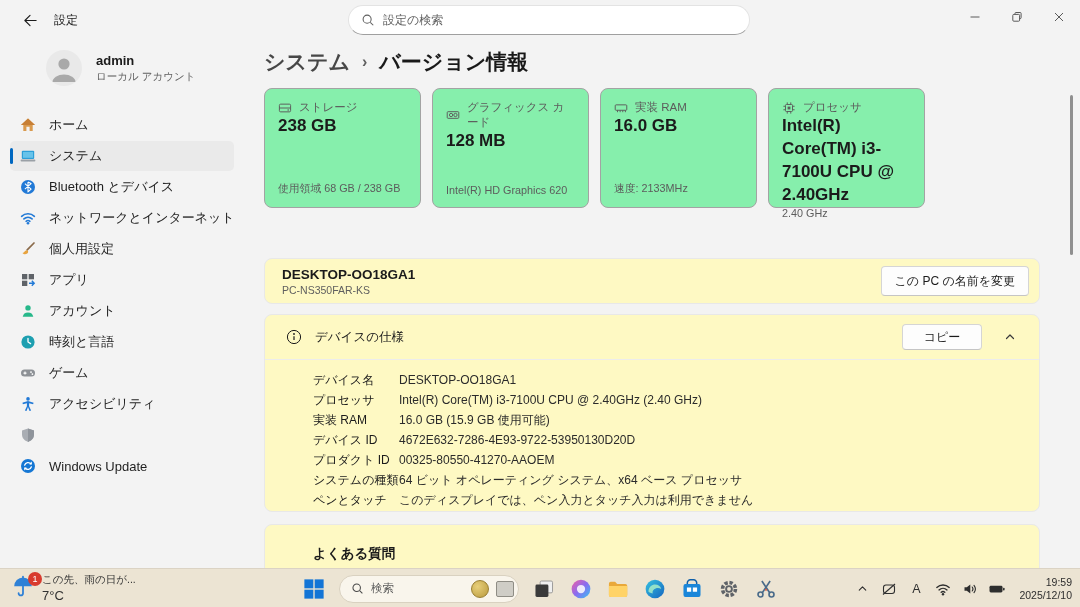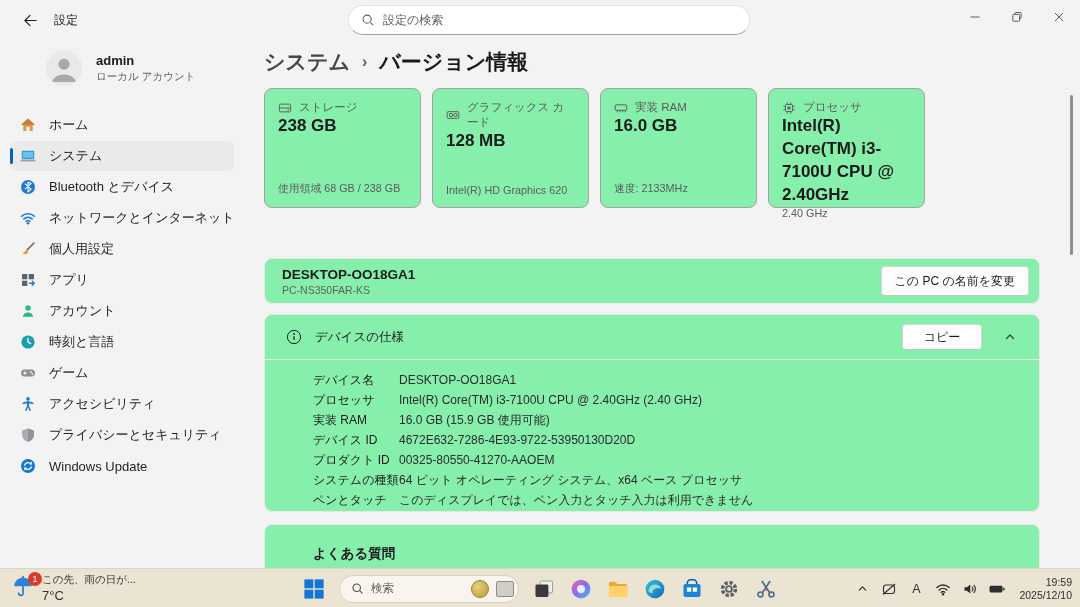--- a/index.html
+++ b/index.html
@@ -36,21 +36,21 @@
   .crumb-parent { color:#474747; }
   .crumb-sep { color:#5f5f5f; font-size:16px; }
   .crumb-current { color:#191919; }
 
   .cards-row { position:absolute; left:16px; top:48px; display:flex; gap:11px; }
   .card { width:157px; height:120px; background:#86efac; border:1px solid #a3a3a3; border-radius:8px; padding:11px 13px; display:flex; flex-direction:column; }
   .card-label { display:flex; align-items:center; gap:7px; font-size:11.5px; color:#5c5c5c; }
   .card-value { font-size:17px; font-weight:bold; line-height:1.35; color:#1b1b1b; }
   .card-detail { margin-top:auto; font-size:10.8px; color:#5c5c5c; white-space:nowrap; }
 
-  .panel { position:absolute; left:16px; width:776px; background:#86efac; border:1px solid #e8e8e8; border-radius:8px; }
+  .panel { position:absolute; left:16px; width:776px; background:#fef9c3; border:1px solid #e8e8e8; border-radius:8px; }
   .devname-panel { top:218px; height:46px; display:flex; align-items:center; padding:0 10px 0 17px; }
   .dev-name { font-size:13.5px; font-weight:600; }
   .dev-model { font-size:10.5px; color:#5f5f5f; margin-top:2px; }
   .rename-btn { margin-left:auto; height:30px; padding:0 13px; background:#fdfdfd; border:1px solid #d5d5d5; border-bottom-color:#c5c5c5; border-radius:4px; font-size:12px; display:flex; align-items:center; color:#1b1b1b; }
 
   .spec-panel { top:274px; height:198px; }
   .spec-header { height:44px; display:flex; align-items:center; padding:0 14px 0 21px; gap:13px; }
   .spec-title { font-size:12.5px; }
   .copy-btn { margin-left:auto; width:80px; height:26px; background:#fdfdfd; border:1px solid #d5d5d5; border-bottom-color:#c5c5c5; border-radius:4px; font-size:12px; display:flex; align-items:center; justify-content:center; }
   .spec-chevron { width:30px; height:26px; display:flex; align-items:center; justify-content:center; }
@@ -233,21 +233,20 @@
         </span>
         <span class="nav-label">アクセシビリティ</span>
       </div>
       <div class="nav-item">
         <span class="nav-icon">
           <svg width="16" height="16" viewBox="0 0 16 16">
             <path d="M8 1.4 14 3.4v4.1c0 3.8-2.5 6-6 7.4-3.5-1.4-6-3.6-6-7.4V3.4z" fill="#a9adb3"></path>
             <path d="M8 1.4 14 3.4v4.1c0 3.8-2.5 6-6 7.4z" fill="#8f949b"></path>
           </svg>
         </span>
-        <span class="nav-label">プライバシーとセキュリティ</span>
       </div>
       <div class="nav-item">
         <span class="nav-icon">
           <svg width="16" height="16" viewBox="0 0 16 16">
             <circle cx="8" cy="8" r="7" fill="#1577d4"></circle>
             <g stroke="#fff" stroke-width="1.3" fill="none" stroke-linecap="round">
               <path d="M4.6 7.2a3.7 3.7 0 0 1 6.4-1.2"></path>
               <path d="M11.4 8.8a3.7 3.7 0 0 1-6.4 1.2"></path>
             </g>
             <path d="M11.8 3.4v2.8H9z" fill="#fff"></path>

